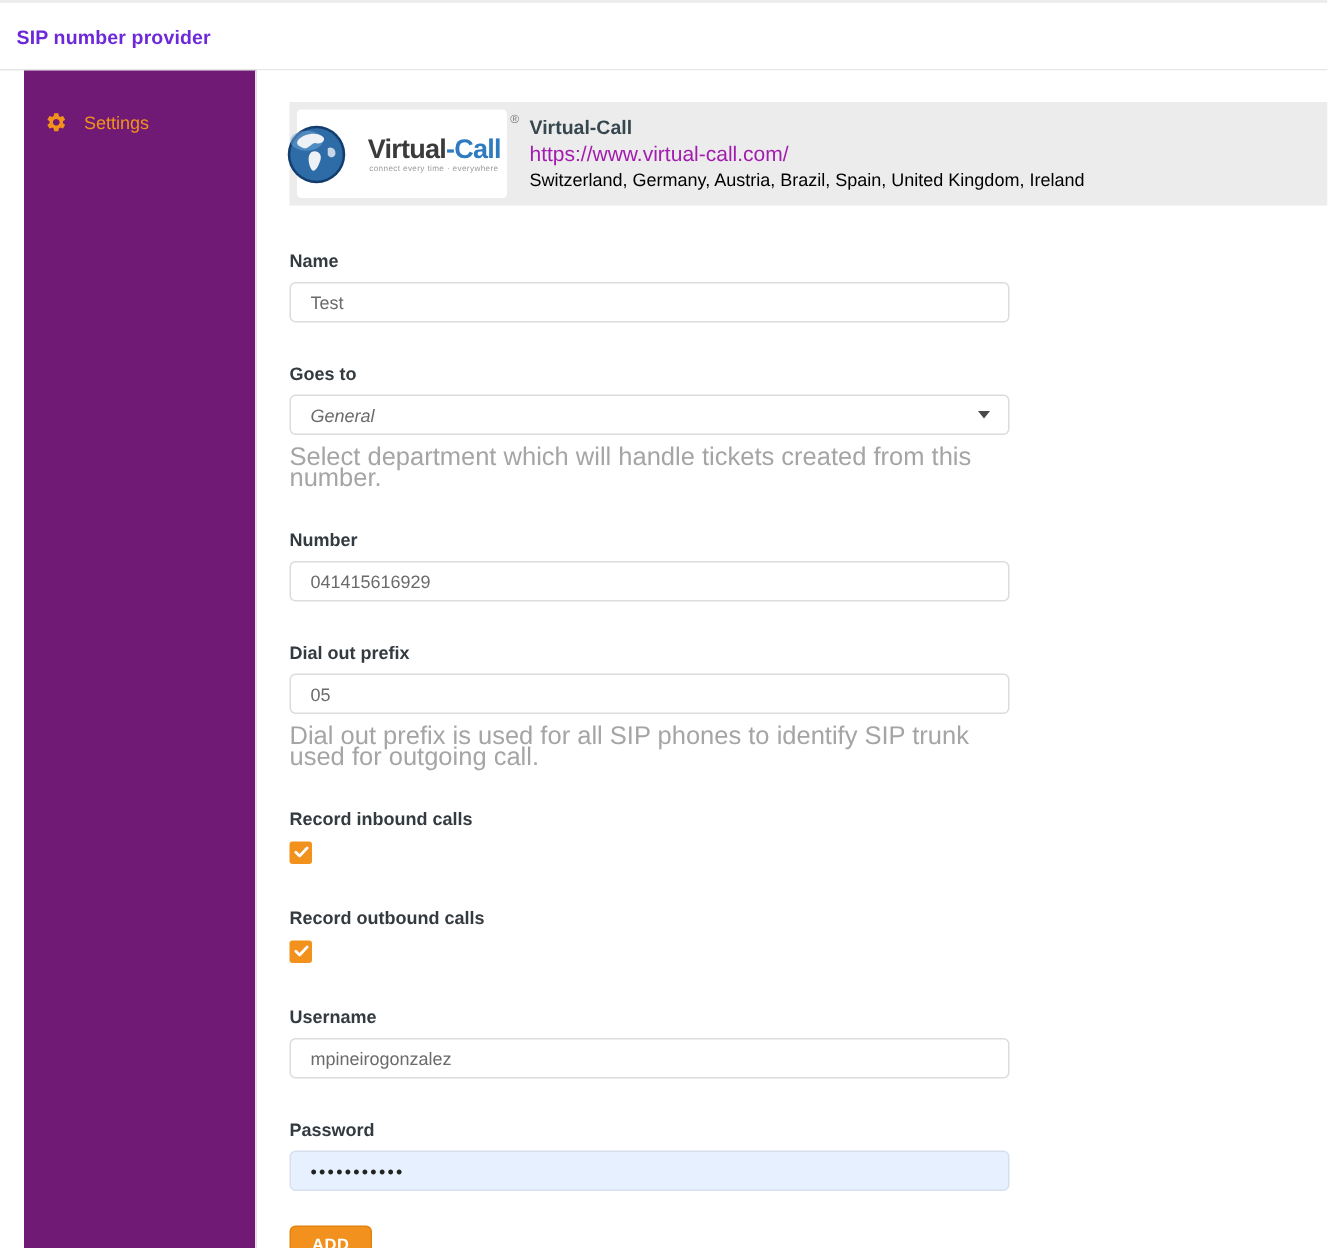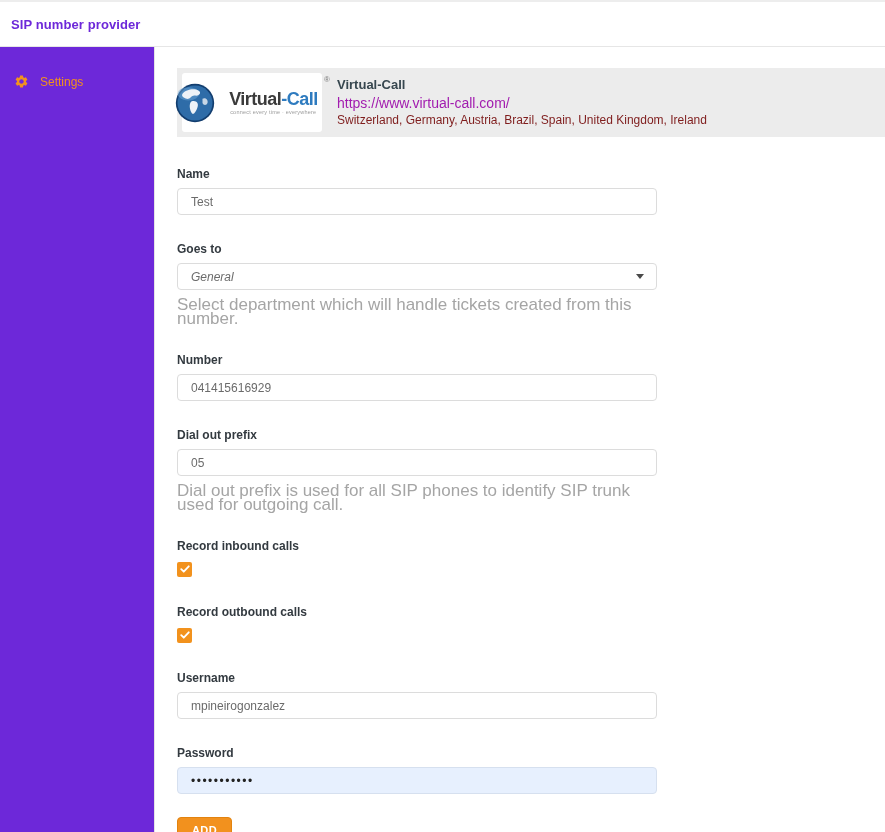--- a/index.html
+++ b/index.html
@@ -25,23 +25,24 @@
     font-size: 13px;
     font-weight: bold;
     color: #6d28d9;
     letter-spacing: 0.1px;
   }
   
   .layout { display: flex; height: 785px; }
   .sidebar {
     width: 155px;
     min-width: 155px;
-    background: #6d28d9;
+    background: #701a75;
     border-right: 1px solid #e4e4e4;
     padding-top: 21px;
+    margin-left: 16px;
   }
   .side-item {
     display: flex;
     align-items: center;
     gap: 11px;
     padding: 6px 6px 6px 14px;
     cursor: pointer;
     color: #f2921d;
     font-size: 12px;
   }
@@ -99,21 +100,21 @@
   .provider-info { margin-left: 15px; }
   .p-name { font-size: 13px; font-weight: bold; color: #37474f; line-height: 18px; }
   .p-url {
     font-size: 14px;
     color: #a21caf;
     text-decoration: none;
     line-height: 17px;
     display: inline-block;
     cursor: pointer;
   }
-  .p-countries { font-size: 12px; color: #7f1d1d; line-height: 17px; }
+  .p-countries { font-size: 12px; color: #000000; line-height: 17px; }
   
   .form { margin-top: 30px; width: 480px; }
   .group { margin-bottom: 27px; }
   .group label {
     display: block;
     font-size: 12px;
     font-weight: bold;
     color: #333a40;
     margin-bottom: 7px;
   }

